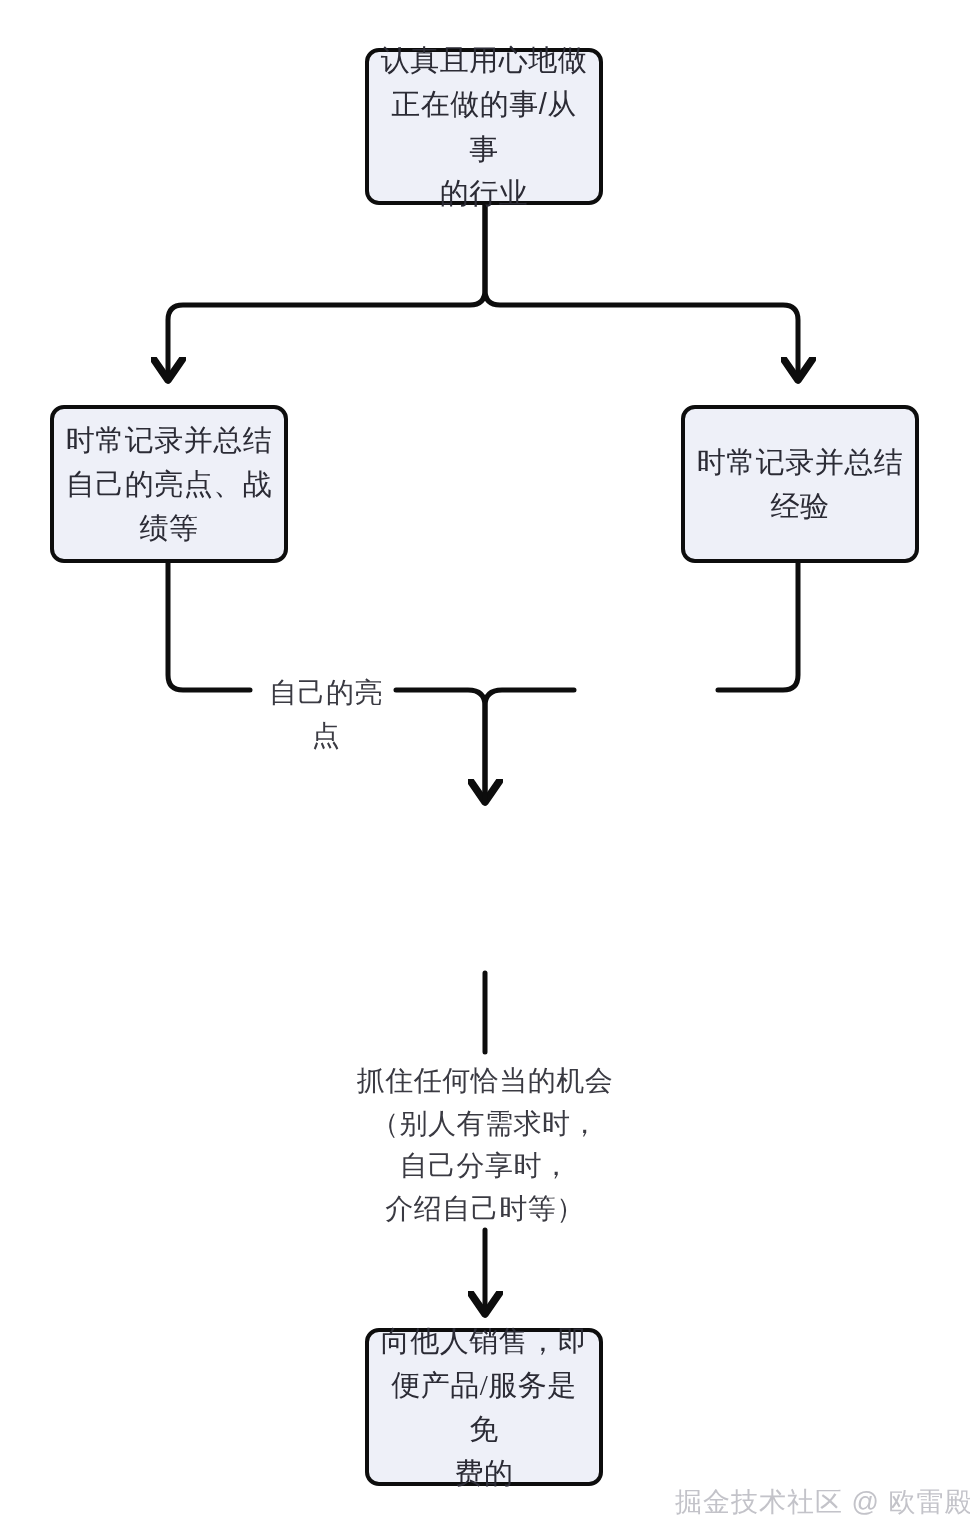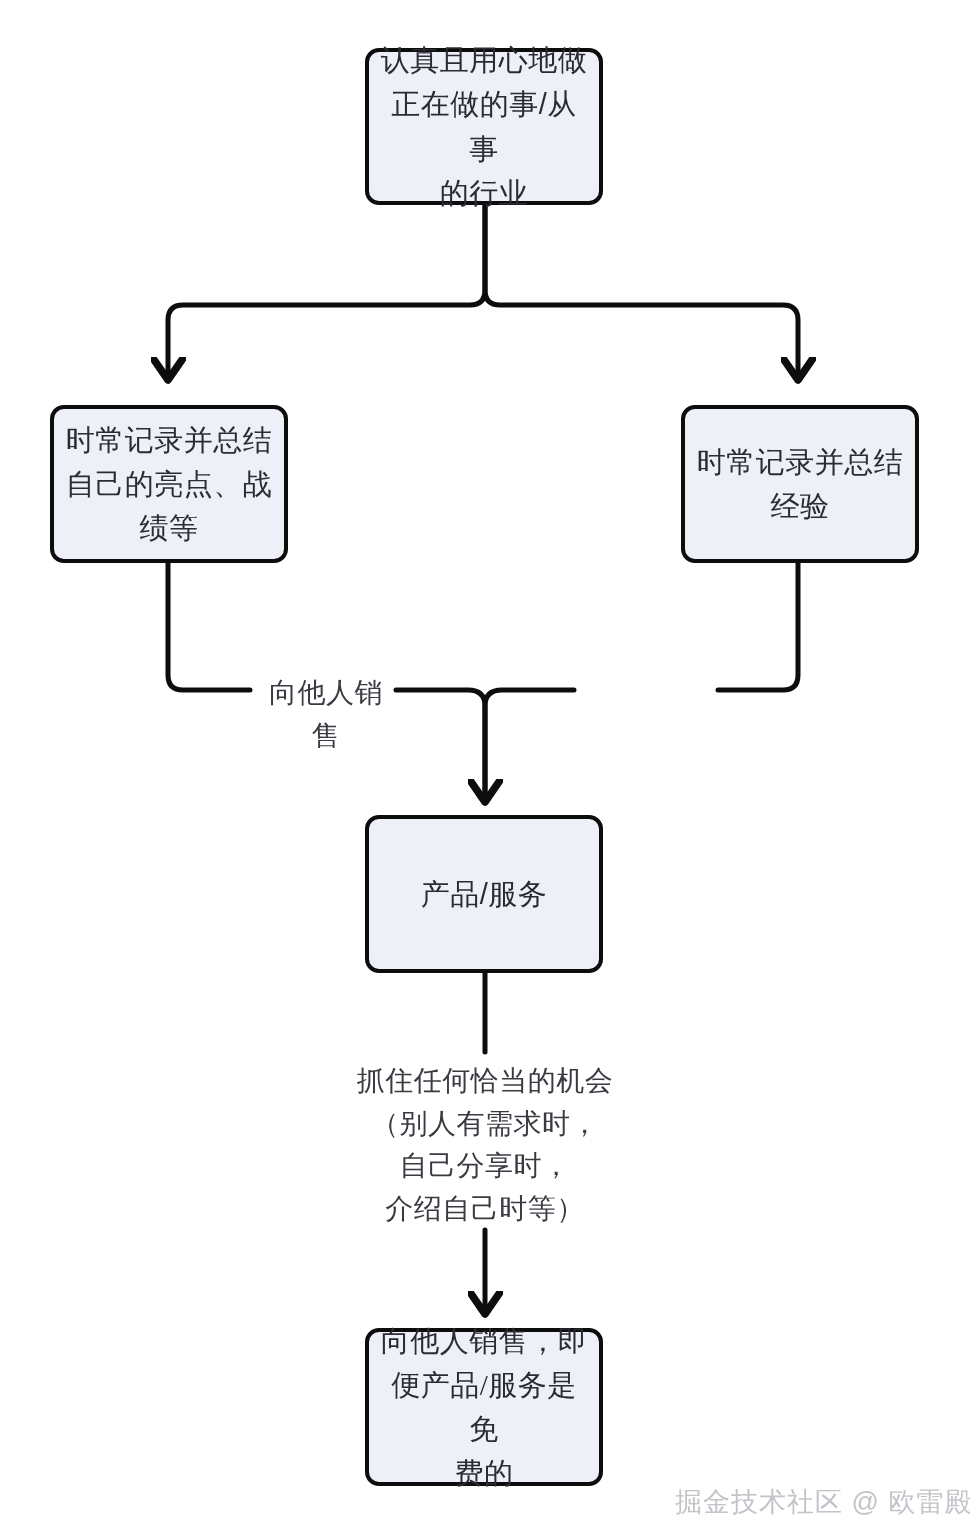--- a/index.html
+++ b/index.html
@@ -119,27 +119,26 @@
 正在做的事/从事
 的行业</div>
 
   <div class="node" id="node-left">时常记录并总结
 自己的亮点、战
 绩等</div>
 
   <div class="node" id="node-right">时常记录并总结
 经验</div>
 
-  <div class="node" id="node-product">产品/服务</div>
 
   <div class="node" id="node-sell">向他人销售，即
 便产品/服务是免
 费的</div>
 
-  <div class="edge-label" id="edge-label-self">向他人销售</div>
+  <div class="edge-label" id="edge-label-self">自己的亮点</div>
 
 
   <div class="edge-label" id="edge-label-chance">抓住任何恰当的机会
 （别人有需求时，
 自己分享时，
 介绍自己时等）</div>
 
   <div id="watermark">掘金技术社区 @ 欧雷殿</div>
 
 </div>

